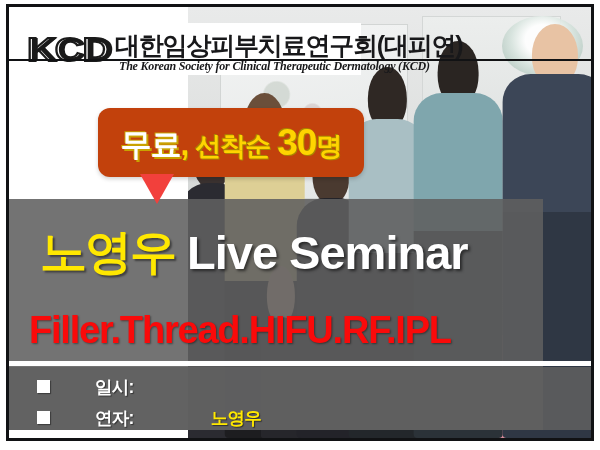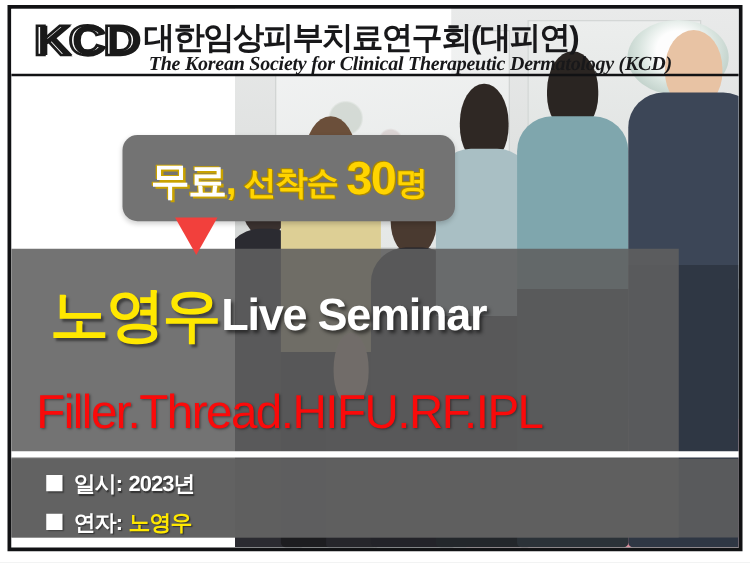--- a/index.html
+++ b/index.html
@@ -86,21 +86,21 @@
   .f5 .body{width:100%;height:87%;background:linear-gradient(180deg,#7fa6ad 0 40%,#2b3238 40% 100%);}
   .f6{right:-4%;width:26%;height:96%;}
   .f6 .head{top:0;width:44%;height:15%;background:#e8c3a4;}
   .f6 .body{width:100%;height:88%;background:linear-gradient(180deg,#3c4657 0 38%,#2f3744 38% 100%);}
   .f7{left:18%;width:10%;height:40%;}
   .f7 .head{top:0;width:70%;height:34%;background:#ecc7a8;}
   .f7 .body{width:100%;height:70%;background:#26262b;}
 
   
   .header{
-    position:absolute;left:0;top:0;right:0;height:67px;
+    position:absolute;left:0;top:16px;right:0;height:67px;
     z-index:6;
   }
   .header-white{
     position:absolute;left:0;top:0;width:352px;height:52px;
     background:#ffffff;
   }
   .logo{
     position:absolute;left:18px;top:7px;
     font-family:"Liberation Sans",sans-serif;
     font-weight:700;font-size:34px;letter-spacing:-1px;
@@ -112,31 +112,31 @@
   }
   .org-ko{
     position:absolute;left:106px;top:6px;
     font-family:"Liberation Sans",sans-serif;
     font-weight:700;font-size:25px;color:#18181a;
     letter-spacing:-1.2px;white-space:nowrap;z-index:8;
   }
   .org-en{
     position:absolute;left:110px;top:36px;
     font-family:"Liberation Serif",serif;
-    font-weight:700;font-style:italic;font-size:16px;color:#18181a;
+    font-weight:700;font-style:italic;font-size:12px;color:#18181a;
     letter-spacing:-.2px;white-space:nowrap;z-index:8;
   }
   .hdr-rule{
     position:absolute;left:0;right:0;top:52px;height:2px;background:#111214;z-index:9;
   }
 
   
   .bubble{
     position:absolute;left:89px;top:101px;width:266px;height:69px;
-    background:#737373;border-radius:12px;
+    background:#c2410c;border-radius:12px;
     box-shadow:0 2px 4px rgba(0,0,0,.18);
     z-index:12;
     display:flex;align-items:center;justify-content:center;
   }
   .bubble:after{
     content:"";position:absolute;left:42px;top:66px;
     border-left:17px solid transparent;border-right:17px solid transparent;
     border-top:30px solid #f2403c;
   }
   .bubble-txt{
@@ -183,50 +183,50 @@
     display:flex;align-items:center;white-space:nowrap;
   }
   .t-name{
     font-family:"Liberation Sans",sans-serif;font-weight:700;
     font-size:47px;color:#ffe800;letter-spacing:-2px;
     margin-left:31px;
     text-shadow:2px 2px 2px rgba(0,0,0,.45);
   }
   .t-live{
     font-family:"Liberation Sans",sans-serif;font-weight:700;
-    font-size:36px;color:#ffffff;letter-spacing:-1px;
-    margin-left:2px;
+    font-size:47px;color:#ffffff;letter-spacing:-1px;
+    margin-left:12px;
     text-shadow:2px 2px 3px rgba(0,0,0,.55);
   }
 
   
   .red-line{
     position:absolute;left:0;top:301px;right:0;height:44px;z-index:14;
     display:flex;align-items:center;white-space:nowrap;
   }
   .red-line span{
-    font-family:"Liberation Sans",sans-serif;font-weight:400;
+    font-family:"Liberation Sans",sans-serif;font-weight:700;
     font-size:38px;color:#fa0a0a;letter-spacing:-1.2px;
     margin-left:20px;
     text-shadow:1px 1px 2px rgba(0,0,0,.4);
   }
 
   
   .divider{
     position:absolute;left:0;top:354px;right:0;height:5px;
     background:#ffffff;z-index:15;
   }
 
   
   .info{
     position:absolute;left:0;right:0;top:364px;z-index:16;
   }
   .info-row{
     display:flex;align-items:center;white-space:nowrap;
-    padding-left:28px;height:31px;
+    padding-left:28px;height:31px;gap:36px;
   }
   .sq{
     display:inline-block;width:13px;height:13px;
     background:#ffffff;margin-right:9px;flex:0 0 auto;
     box-shadow:1px 1px 1px rgba(0,0,0,.35);
   }
   .info-row span{
     font-family:"Liberation Sans",sans-serif;font-weight:700;
     font-size:17.5px;color:#ffffff;letter-spacing:-.7px;
     text-shadow:1px 1px 1px rgba(0,0,0,.5);
@@ -302,21 +302,20 @@
     </div>
 
     <div class="divider"></div>
 
     <div class="info">
 
       <div class="info-row">
         <i class="sq"></i>
         <span>일시:</span>
         <i class="sp"></i>
-        <span>2023년</span>
         <i class="sp"></i>
         <i class="sp"></i>
       </div>
 
       <div class="info-row">
         <i class="sq"></i>
         <span>연자:</span>
         <i class="sp"></i>
         <span class="hl">노영우</span>
         <i class="sp"></i>

